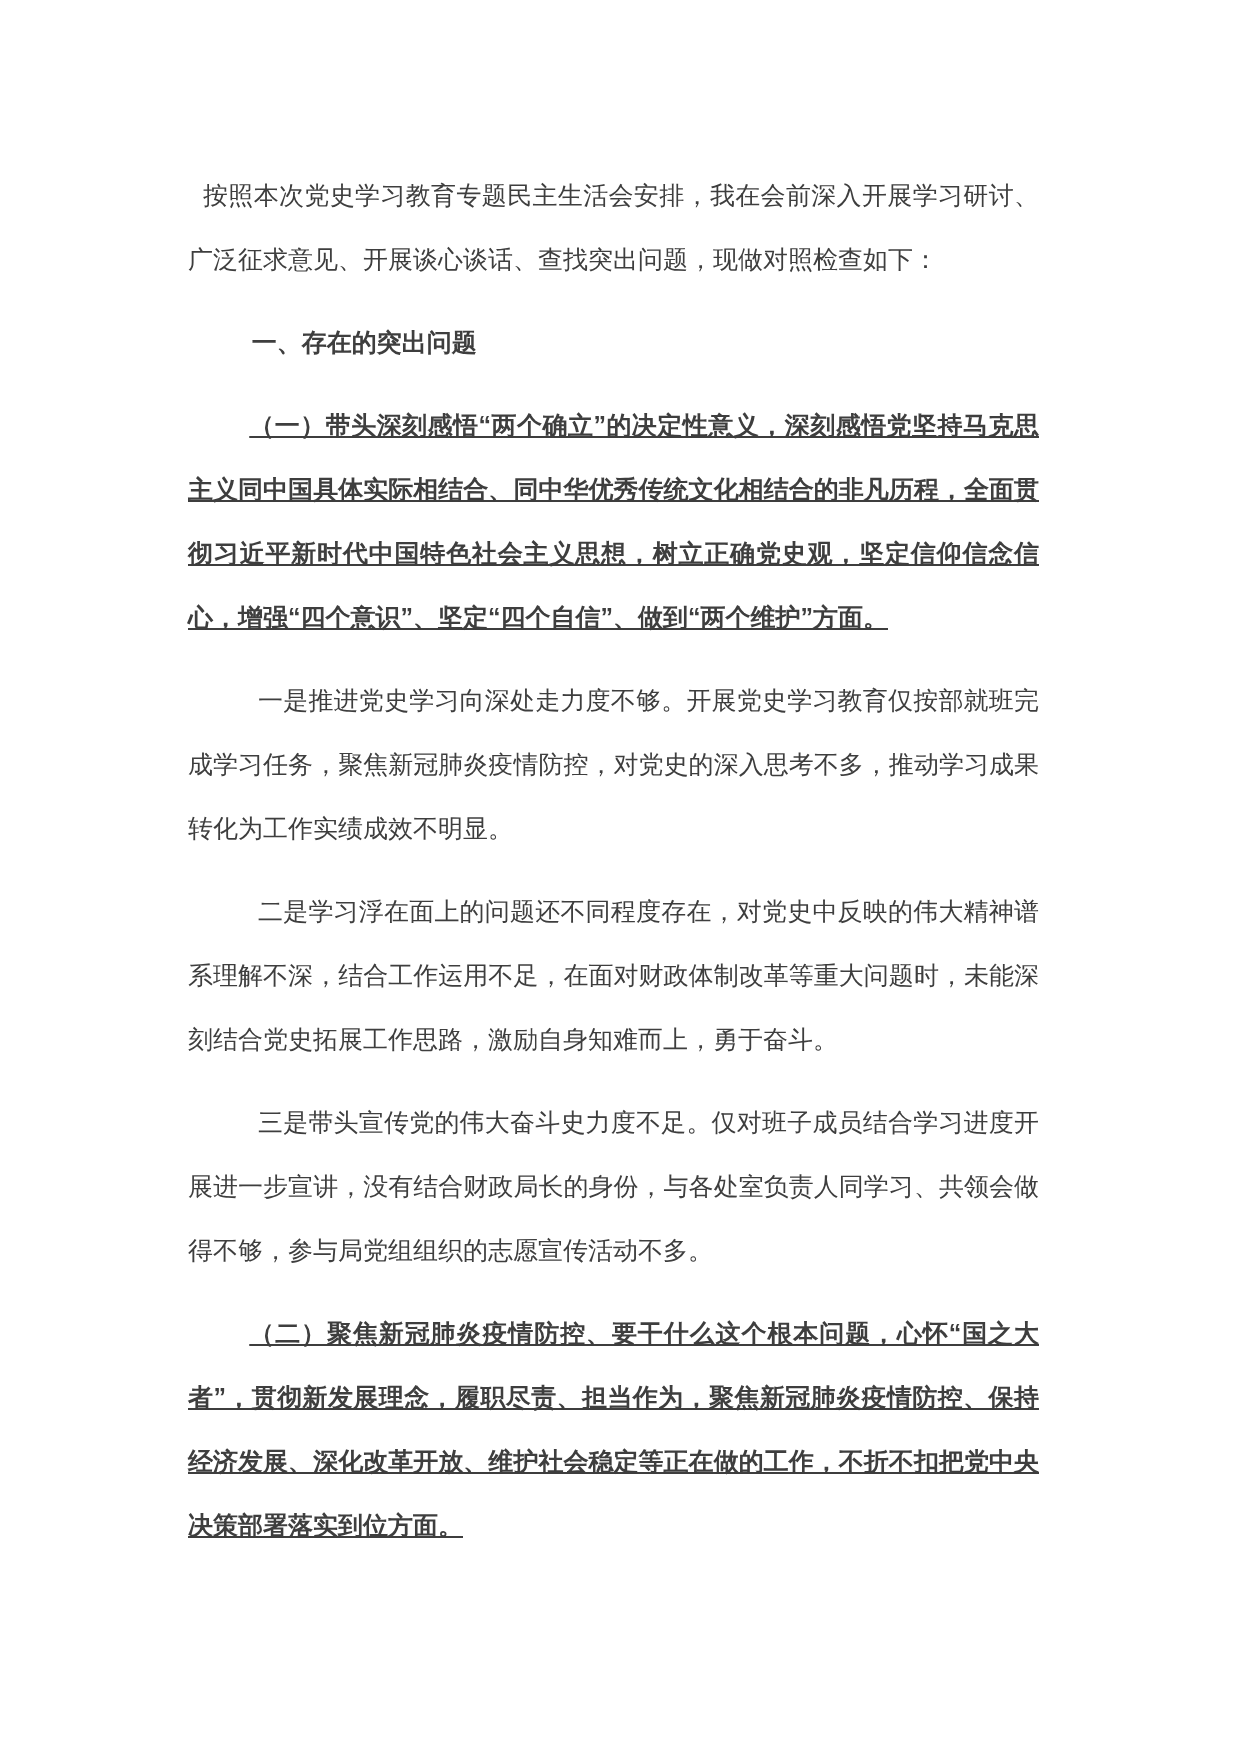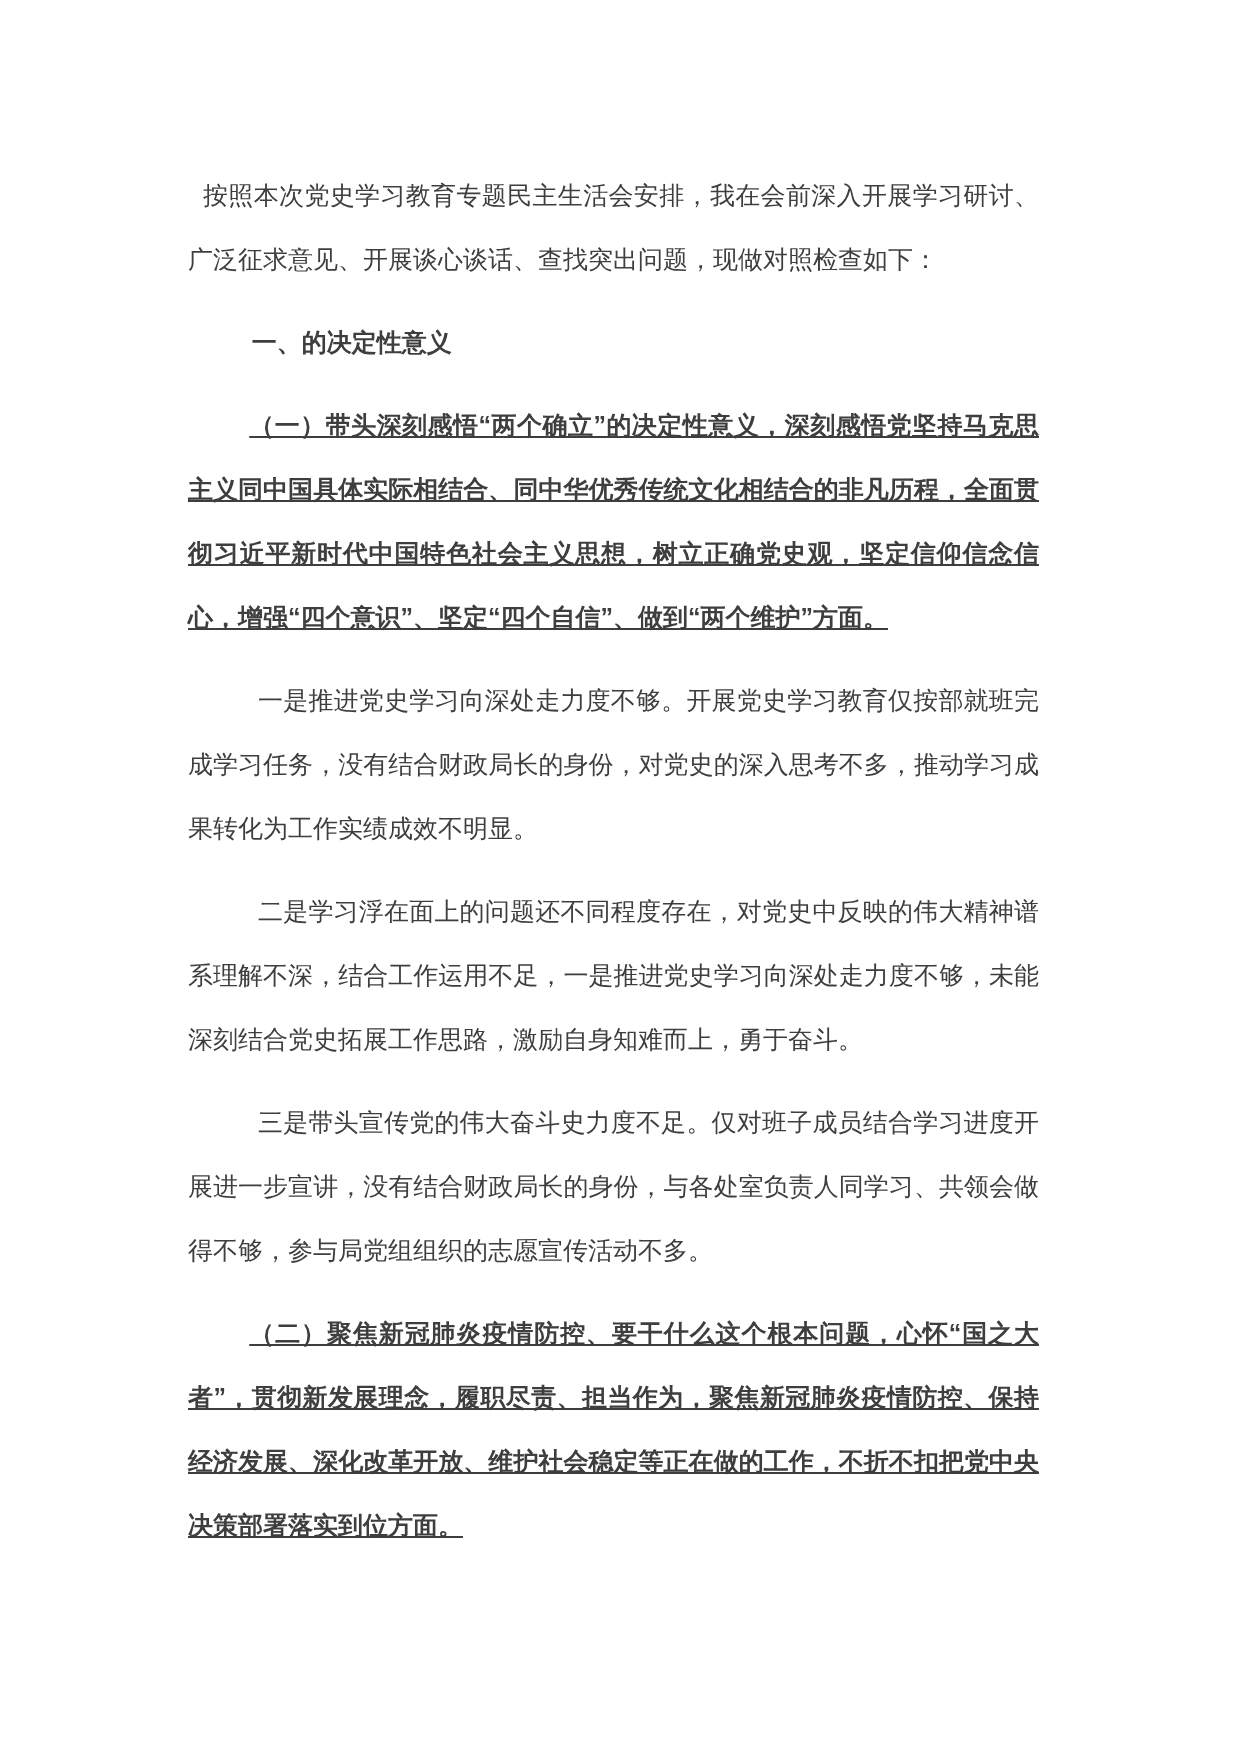--- a/index.html
+++ b/index.html
@@ -34,25 +34,25 @@
   .para-bold    { text-indent: 2.45em; font-weight: 700; text-decoration: underline; }
   .para-item    { text-indent: 2.8em;  font-weight: 400; }
 </style>
 </head>
 <body>
 
 <main class="page">
   <div class="doc">
     <p class="para-intro">按照本次党史学习教育专题民主生活会安排，我在会前深入开展学习研讨、广泛征求意见、开展谈心谈话、查找突出问题，现做对照检查如下：</p>
 
-    <p class="para-heading">一、的决定性意义</p>
+    <p class="para-heading">一、存在的突出问题</p>
 
     <p class="para-bold">（一）带头深刻感悟“两个确立”的决定性意义，深刻感悟党坚持马克思主义同中国具体实际相结合、同中华优秀传统文化相结合的非凡历程，全面贯彻习近平新时代中国特色社会主义思想，树立正确党史观，坚定信仰信念信心，增强“四个意识”、坚定“四个自信”、做到“两个维护”方面。</p>
 
-    <p class="para-item">一是推进党史学习向深处走力度不够。开展党史学习教育仅按部就班完成学习任务，没有结合财政局长的身份，对党史的深入思考不多，推动学习成果转化为工作实绩成效不明显。</p>
+    <p class="para-item">一是推进党史学习向深处走力度不够。开展党史学习教育仅按部就班完成学习任务，聚焦新冠肺炎疫情防控，对党史的深入思考不多，推动学习成果转化为工作实绩成效不明显。</p>
 
-    <p class="para-item">二是学习浮在面上的问题还不同程度存在，对党史中反映的伟大精神谱系理解不深，结合工作运用不足，一是推进党史学习向深处走力度不够，未能深刻结合党史拓展工作思路，激励自身知难而上，勇于奋斗。</p>
+    <p class="para-item">二是学习浮在面上的问题还不同程度存在，对党史中反映的伟大精神谱系理解不深，结合工作运用不足，在面对财政体制改革等重大问题时，未能深刻结合党史拓展工作思路，激励自身知难而上，勇于奋斗。</p>
 
     <p class="para-item">三是带头宣传党的伟大奋斗史力度不足。仅对班子成员结合学习进度开展进一步宣讲，没有结合财政局长的身份，与各处室负责人同学习、共领会做得不够，参与局党组组织的志愿宣传活动不多。</p>
 
     <p class="para-bold">（二）聚焦新冠肺炎疫情防控、要干什么这个根本问题，心怀“国之大者”，贯彻新发展理念，履职尽责、担当作为，聚焦新冠肺炎疫情防控、保持经济发展、深化改革开放、维护社会稳定等正在做的工作，不折不扣把党中央决策部署落实到位方面。</p>
   </div>
 </main>
 
 </body></html>

